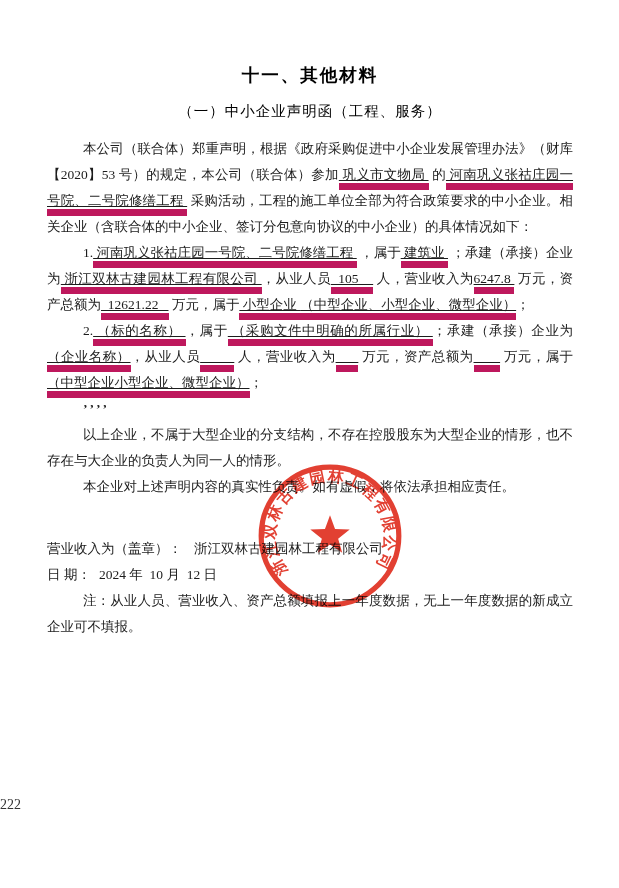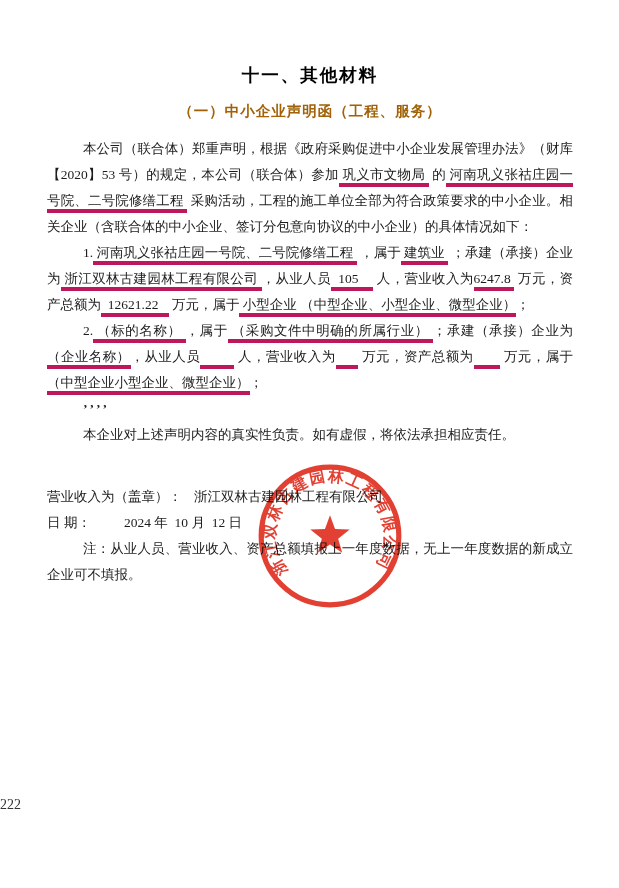--- a/index.html
+++ b/index.html
@@ -18,31 +18,31 @@
     margin: 62px 0 0 0;
     text-align: center;
     font-size: 17.5px; line-height: 26px;
     font-weight: bold; letter-spacing: 2px;
     color: #000;
   }
   .subtitle {
     margin: 12px 0 0 0;
     text-align: center;
     font-size: 14.5px; line-height: 22px;
-    font-weight: bold; letter-spacing: 1px;
-    color: #a16207;
+    font-weight: normal; letter-spacing: 1px;
+    color: #000000;
   }
   .body { margin-top: 14px; font-size: 13.5px; line-height: 26px; text-align: justify; }
   .body p { margin: 0; text-indent: 36px; white-space: pre-wrap; }
-  .u { border-bottom: 4px solid #be185d; padding-bottom: 1px; }
+  .u { border-bottom: 7px solid #be185d; padding-bottom: 1px; text-decoration: underline; }
   .marks { font-weight: bold; letter-spacing: 3px; }
   .sign { margin-top: 36px; font-size: 13.5px; line-height: 26px; }
   .sign-row { white-space: pre-wrap; }
   .sign-val-company { margin-left: 12px; }
-  .sign-val-date { margin-left: 33px; }
+  .sign-val-date { margin-left: 8px; }
   .note { font-size: 13.5px; line-height: 26px; text-align: justify; text-indent: 36px; white-space: pre-wrap; }
   .pagenum {
     position: absolute; top: 797px; left: 0; right: 0;
     font-size: 14px; color: #333;
   }
   .stamp {
     position: absolute; left: 256px; top: 462px;
     width: 148px; height: 148px;
     mix-blend-mode: multiply; opacity: 0.93;
     pointer-events: none;
@@ -61,20 +61,21 @@
     <div class="body">
 
       <p><span>本公司（联合体）郑重声明，根据《政府采购促进中小企业发展管理办法》（财库【2020】53 号）的规定，本公司（联合体）参加</span><span class="u">&nbsp;巩义市文物局&nbsp;</span><span>&nbsp;的</span><span class="u">&nbsp;河南巩义张祜庄园一号院、二号院修缮工程&nbsp;</span><span>&nbsp;采购活动，工程的施工单位全部为符合政策要求的中小企业。相关企业（含联合体的中小企业、签订分包意向协议的中小企业）的具体情况如下：</span></p>
 
       <p><span>1.</span><span class="u">&nbsp;河南巩义张祜庄园一号院、二号院修缮工程&nbsp;</span><span>&nbsp;，属于</span><span class="u">&nbsp;建筑业&nbsp;</span><span>&nbsp;；承建（承接）企业为</span><span class="u">&nbsp;浙江双林古建园林工程有限公司&nbsp;</span><span>，从业人员</span><span class="u">&nbsp;&nbsp;105&nbsp;&nbsp;&nbsp;&nbsp;</span><span>&nbsp;人，营业收入为</span><span class="u">6247.8&nbsp;</span><span>&nbsp;万元，资产总额为</span><span class="u">&nbsp;&nbsp;12621.22&nbsp;&nbsp;&nbsp;</span><span>&nbsp;万元，属于</span><span class="u">&nbsp;小型企业&nbsp;</span><span class="u">（中型企业、小型企业、微型企业）</span><span>；</span></p>
 
       <p><span>2.</span><span class="u">&nbsp;（标的名称）&nbsp;</span><span>，属于</span><span class="u">&nbsp;（采购文件中明确的所属行业）&nbsp;</span><span>；承建（承接）企业为</span><span class="u">（企业名称）</span><span>，从业人员</span><span class="u">&nbsp;&nbsp;&nbsp;&nbsp;&nbsp;&nbsp;&nbsp;&nbsp;&nbsp;</span><span>&nbsp;人，营业收入为</span><span class="u">&nbsp;&nbsp;&nbsp;&nbsp;&nbsp;&nbsp;</span><span>&nbsp;万元，资产总额为</span><span class="u">&nbsp;&nbsp;&nbsp;&nbsp;&nbsp;&nbsp;&nbsp;</span><span>&nbsp;万元，属于</span><span class="u">（中型企业小型企业、微型企业）</span><span>；</span></p>
 
       <p class="marks">’’’’</p>
 
+      <p>以上企业，不属于大型企业的分支结构，不存在控股股东为大型企业的情形，也不存在与大企业的负责人为同一人的情形。</p>
 
       <p>本企业对上述声明内容的真实性负责。如有虚假，将依法承担相应责任。</p>
     </div>
 
     <div class="sign">
       <div class="sign-row"><span>营业收入为（盖章）：</span><span class="sign-val-company">浙江双林古建园林工程有限公司</span></div>
       <div class="sign-row"><span>日&nbsp;期：</span><span class="sign-val-date">2024&nbsp;年&nbsp;&nbsp;10&nbsp;月&nbsp;&nbsp;12&nbsp;日</span></div>
     </div>
 
     <div class="note">注：从业人员、营业收入、资产总额填报上一年度数据，无上一年度数据的新成立企业可不填报。</div>

